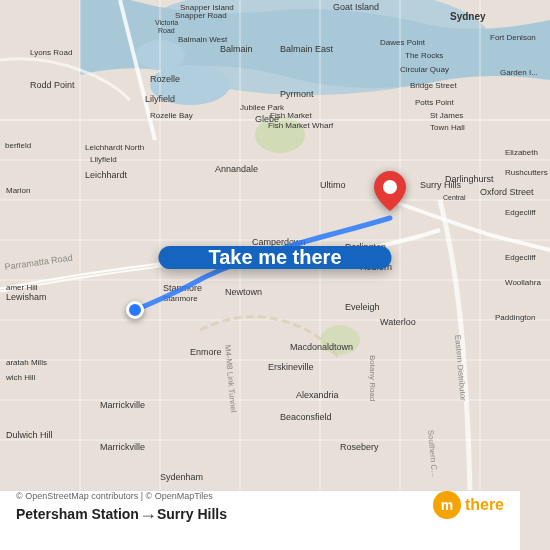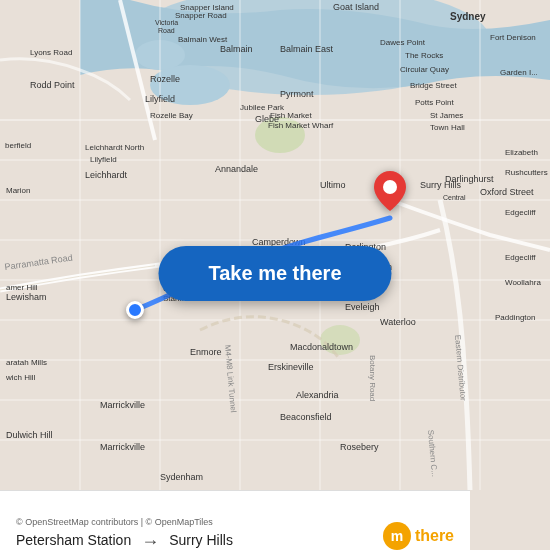--- a/index.html
+++ b/index.html
@@ -58,61 +58,60 @@
     
     .cta-button {
       position: absolute;
       left: 50%;
       top: 246px;
       transform: translateX(-50%);
       background: #1565c0;
       color: white;
       border: none;
       border-radius: 30px;
-      padding: 16px 50px;
+      padding: 0 50px;
       font-size: 20px;
       font-weight: bold;
       cursor: pointer;
       white-space: nowrap;
       box-shadow: 0 4px 12px rgba(0,0,0,0.3);
       z-index: 10;
     }
 
     
     #bottom-bar {
       position: absolute;
       bottom: 0;
       left: 0;
-      width: 470px;
+      width: 520px;
       height: 60px;
       background: white;
       display: flex;
-      align-items: flex-end;
+      align-items: flex-start;
       justify-content: space-between;
       padding: 0 16px;
       border-top: 1px solid #ddd;
     }
 
     .bottom-left {
       display: flex;
       flex-direction: column;
       gap: 2px;
     }
 
     .attribution {
       font-size: 9px;
       color: #666;
     }
 
     .route-info {
       display: flex;
       align-items: center;
-      gap: 10px;
       font-size: 14px;
-      font-weight: 400;
+      font-weight: 700;
       color: #222;
     }
 
     .route-arrow {
       font-size: 18px;
       color: #444;
     }
 
     .moovit-logo {
       display: flex;

